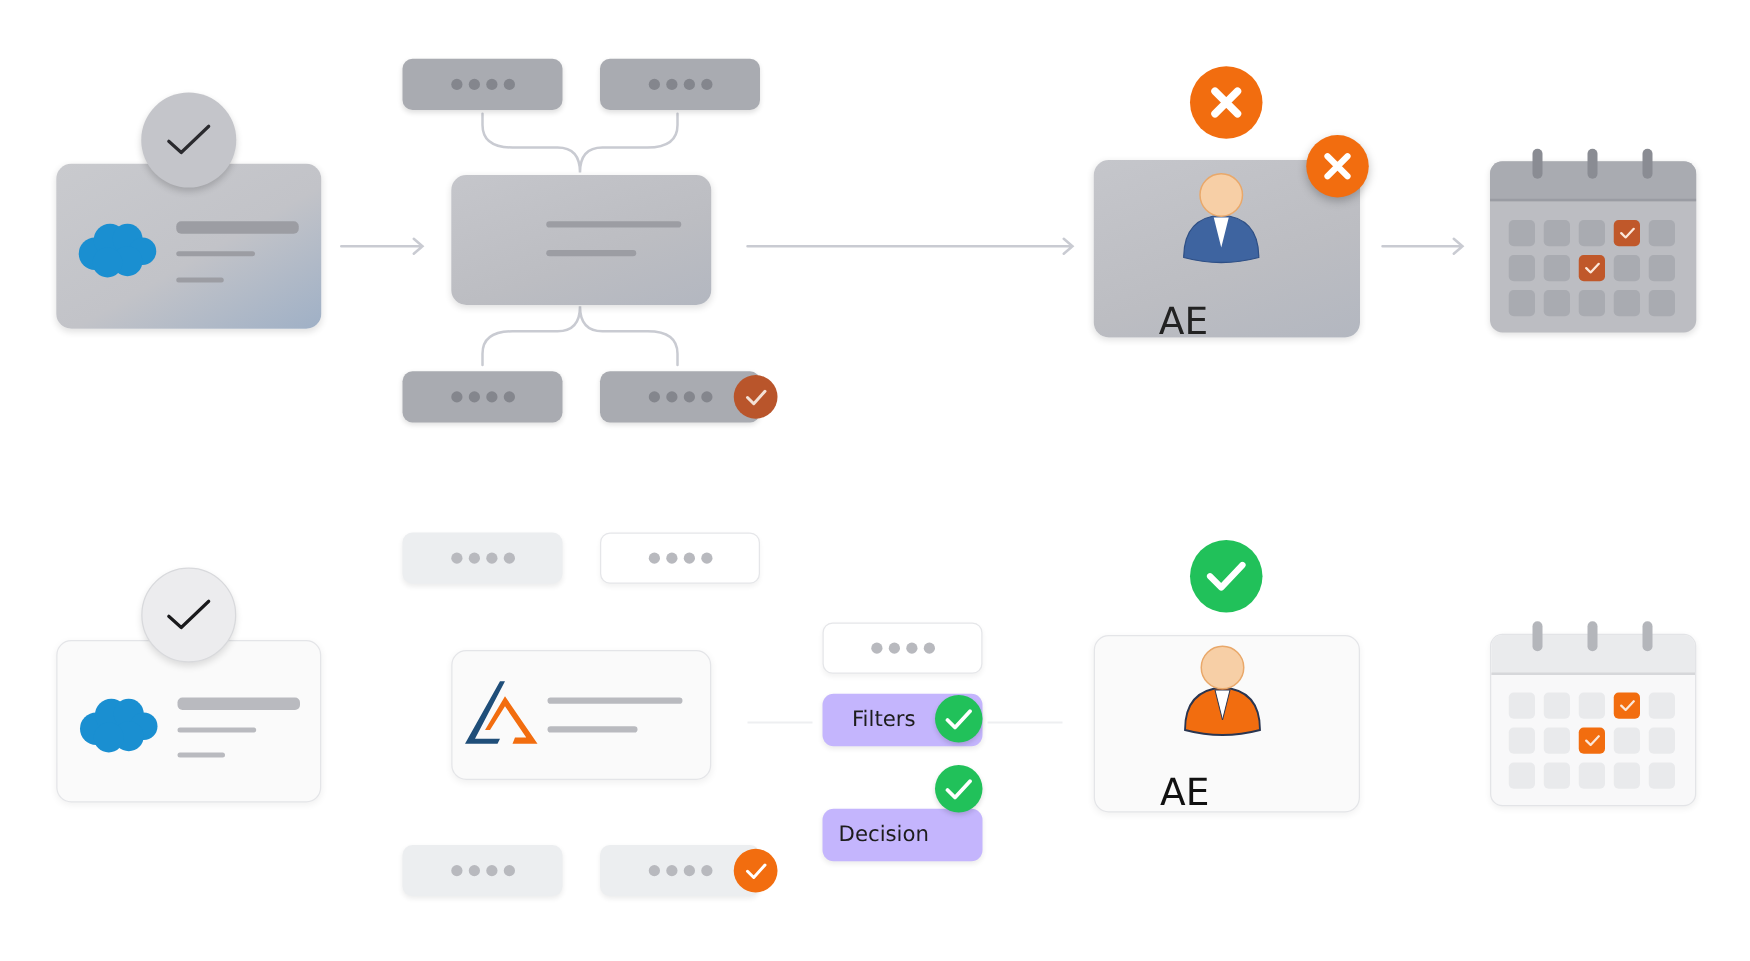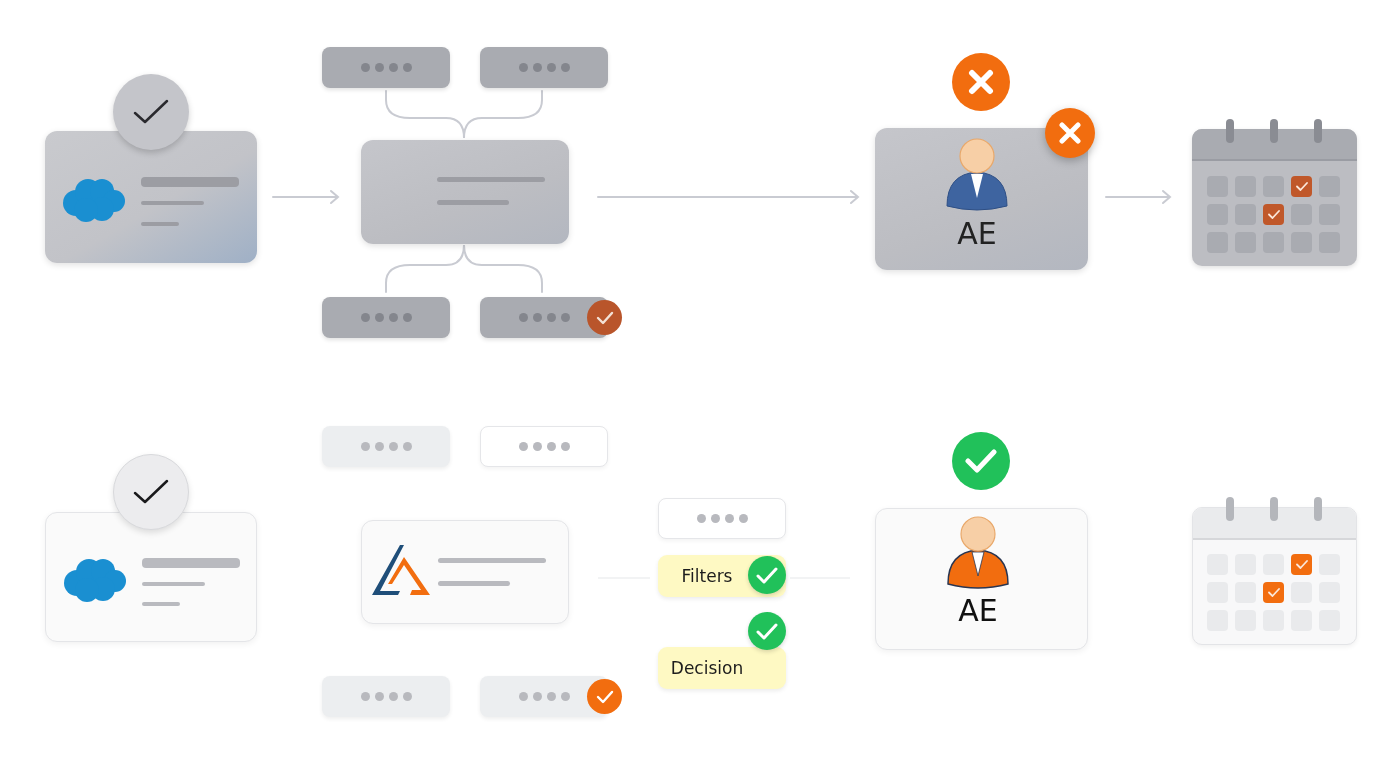--- a/index.html
+++ b/index.html
@@ -22,24 +22,24 @@
   .pill.lgray { background:#eceef0; box-shadow:0 2px 4px rgba(0,0,0,0.07); }
   .pill.white { background:#ffffff; border:1.5px solid #e5e6e9; box-shadow:0 2px 4px rgba(0,0,0,0.05); }
   .dots { display:flex; gap:5px; }
   .dots span { width:9px; height:9px; border-radius:50%; display:block; }
   .pill.gray .dots span { background:#84868d; }
   .pill.lgray .dots span, .pill.white .dots span { background:#b8b9be; }
 
   .badge { position:absolute; border-radius:50%; display:flex; align-items:center; justify-content:center; }
   .badge svg { display:block; }
 
-  .label-pill { position:absolute; width:128px; height:42px; border-radius:9px; background:#fef9c3; box-shadow:0 2px 4px rgba(0,0,0,0.08); }
+  .label-pill { position:absolute; width:128px; height:42px; border-radius:9px; background:#c4b5fd; box-shadow:0 2px 4px rgba(0,0,0,0.08); }
   .label-pill .txt { position:absolute; left:0; width:98px; top:0; height:42px; line-height:42px; text-align:center; font-size:17px; color:#1d1d1d; font-family:"DejaVu Sans", sans-serif; }
 
-  .ae-text { position:absolute; font-size:30px; color:#222; font-family:"DejaVu Sans", sans-serif; text-align:center; width:100px; }
+  .ae-text { position:absolute; font-size:30px; color:#222; font-family:"DejaVu Sans", sans-serif; text-align:left; width:100px;margin-top:24px; }
 
   svg.overlay { position:absolute; left:0; top:0; }
 </style>
 </head>
 <body>
 
 <svg class="overlay" width="1400" height="769">
   <g fill="none" stroke="#c9cbd2" stroke-width="2" stroke-linecap="round">
 
     <path d="M273 197 H338 M331 191 L338 197 L331 203"></path>

